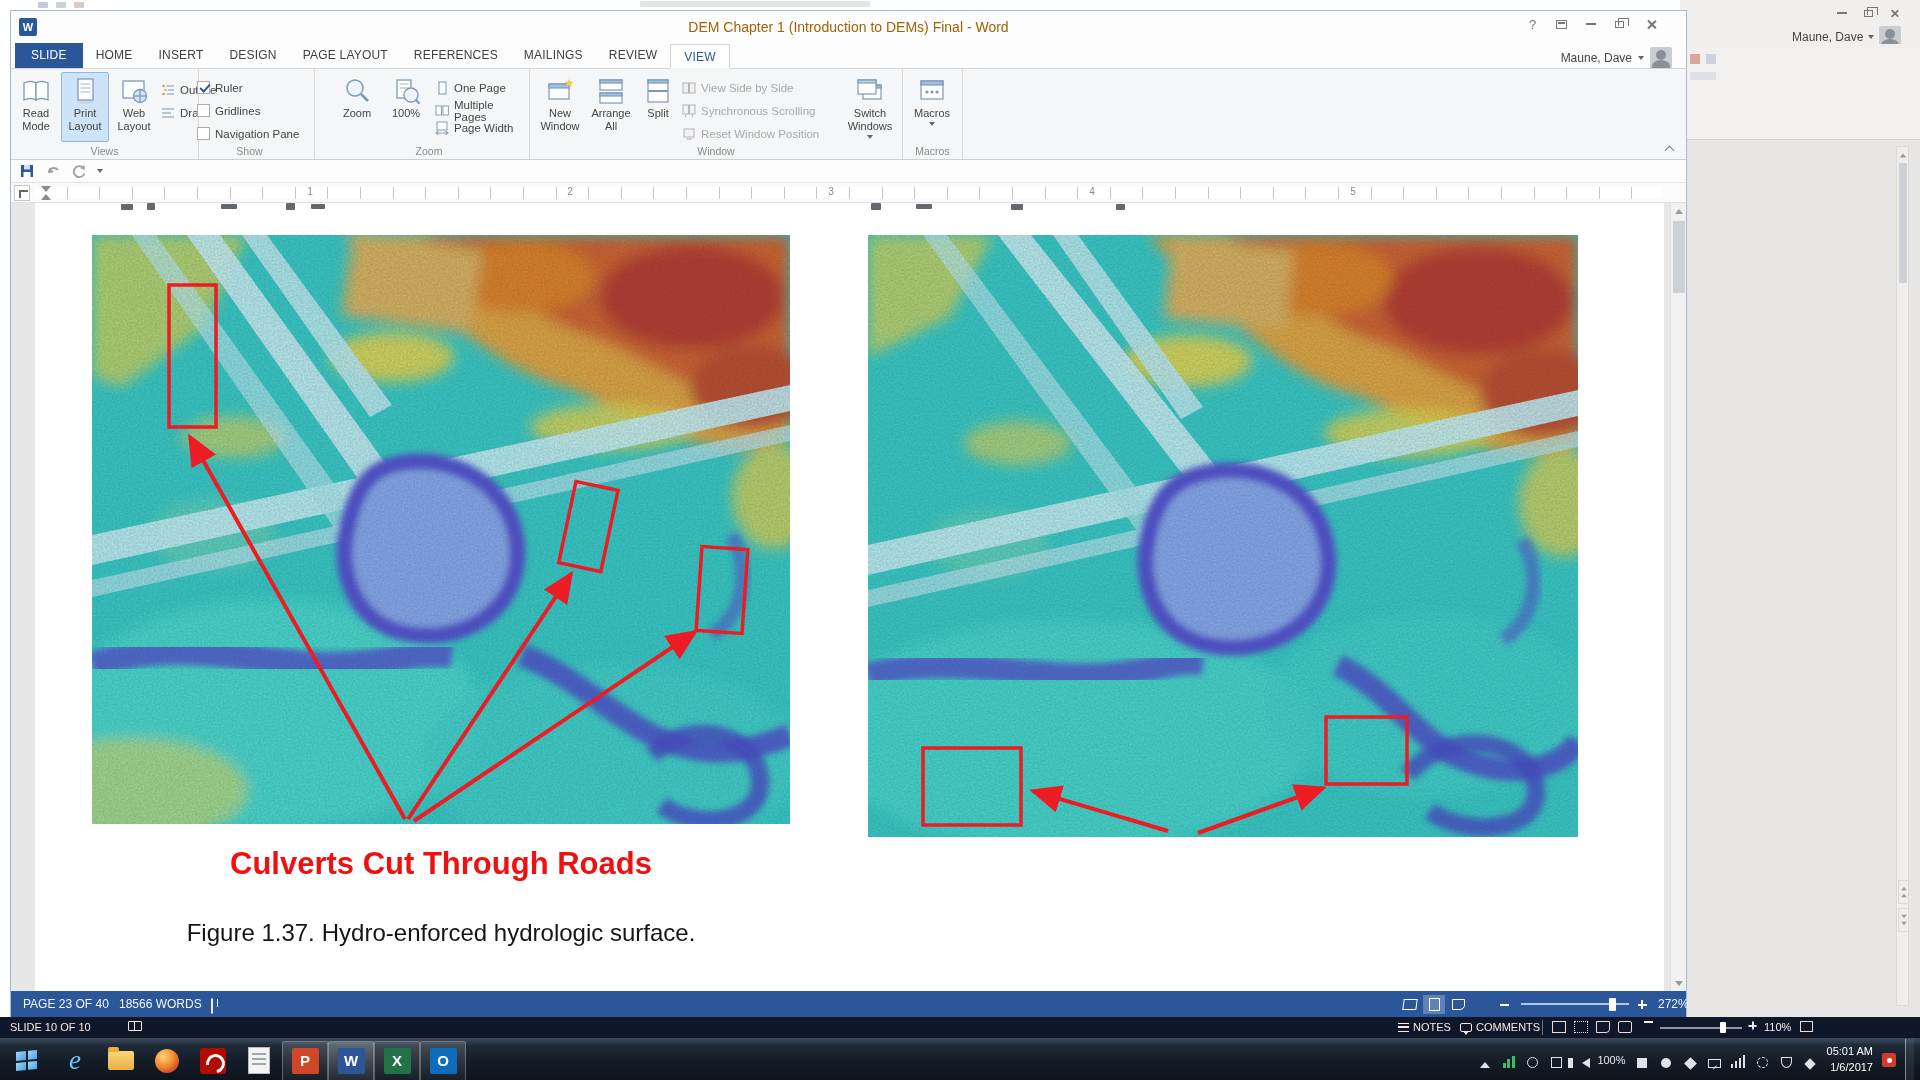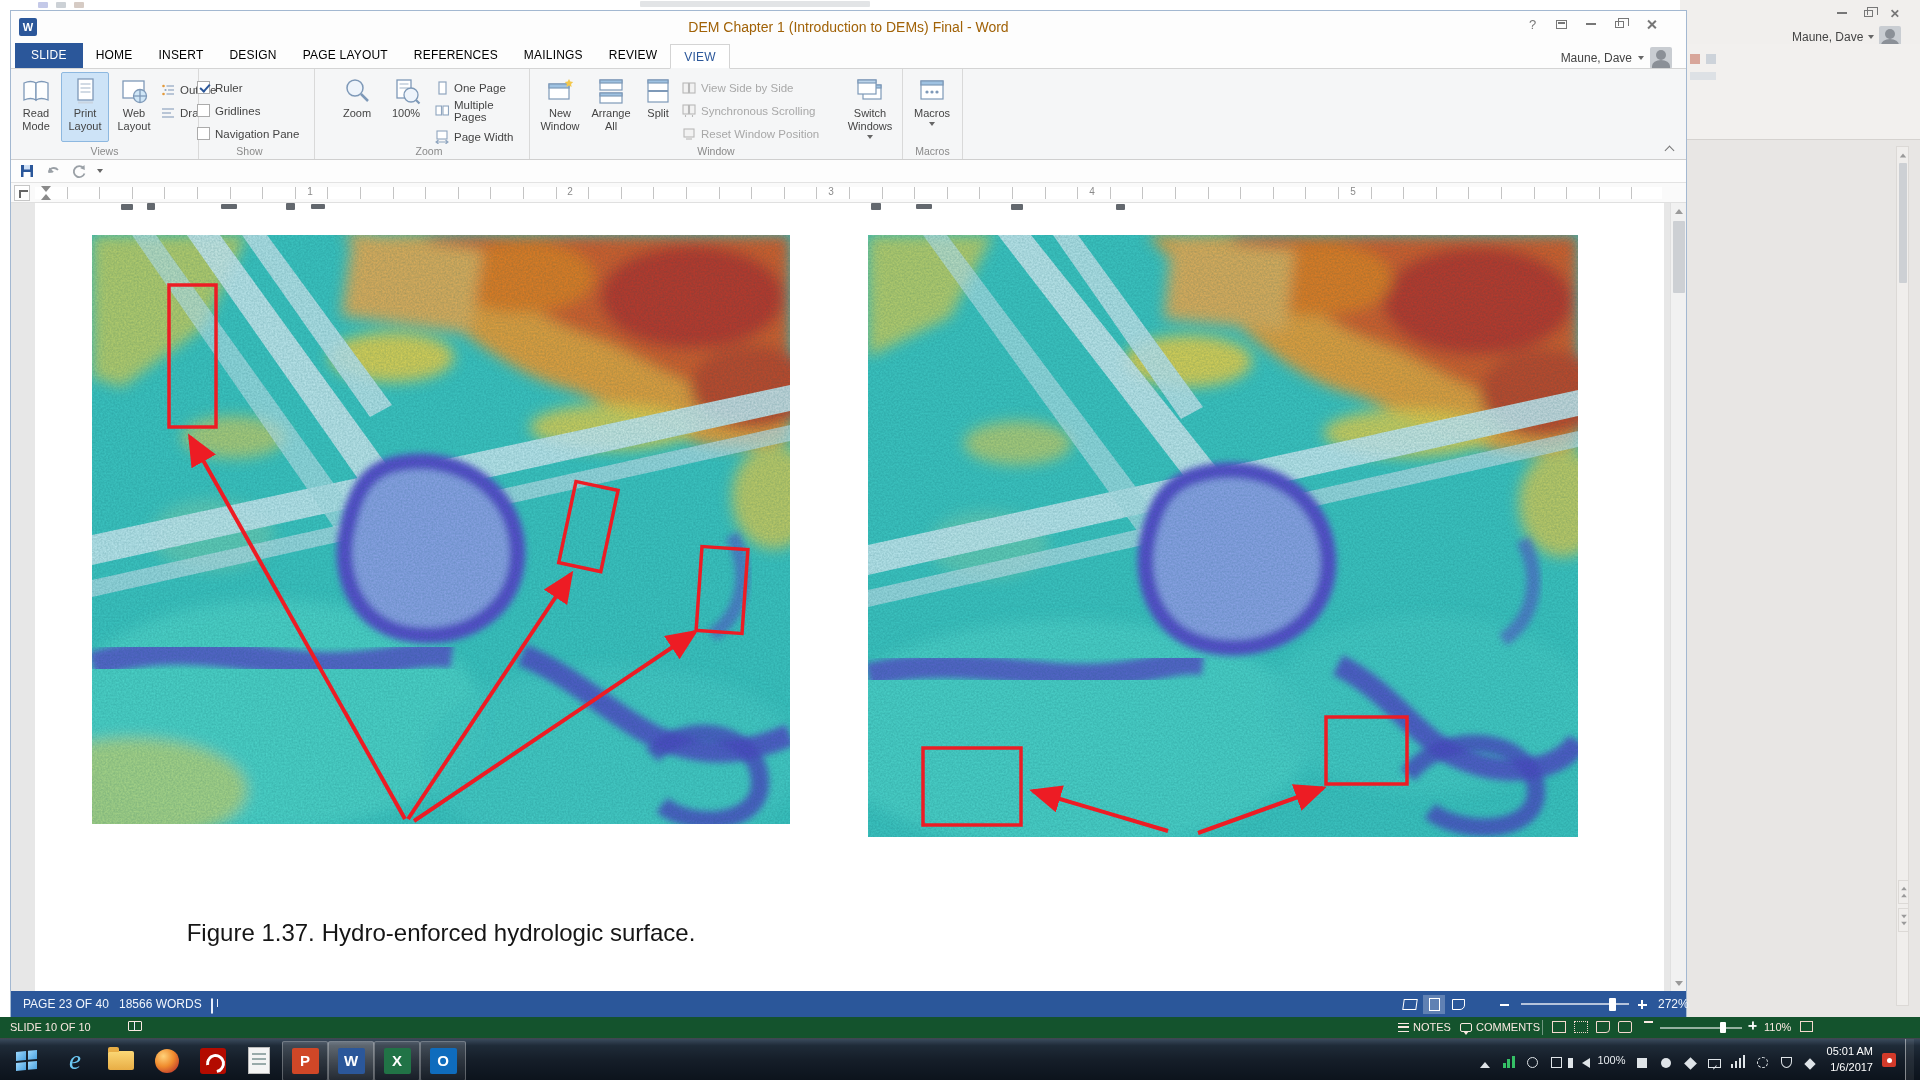--- a/index.html
+++ b/index.html
@@ -15,21 +15,21 @@
 .bar-ic{width:10px;height:2px;background:#777}
 .restore-ic{width:9px;height:7px;border:1px solid #777;position:relative;background:#fdfdfd}
 .restore-ic::before{content:"";position:absolute;left:2px;top:-4px;width:9px;height:7px;border:1px solid #777;border-bottom:none;background:transparent}
 .close-ic{position:relative;width:11px;height:11px}
 .close-ic::before,.close-ic::after{content:"";position:absolute;left:5px;top:0;width:1.6px;height:11px;background:#777}
 .close-ic::before{transform:rotate(45deg)}.close-ic::after{transform:rotate(-45deg)}
 .rdo-ic{width:11px;height:9px;border:1px solid #777;position:relative}
 .rdo-ic::after{content:"";position:absolute;left:1px;top:1px;width:7px;height:2px;background:#777}
 
 .tabrow{position:absolute;left:0;top:32px;width:100%;height:25px;background:#fdfdfd;display:flex;align-items:flex-end}
-.rtab{height:25px;line-height:25px;padding:0 13px;font-size:12px;color:#000000;letter-spacing:.2px}
+.rtab{height:25px;line-height:25px;padding:0 13px;font-size:12px;color:#404040;letter-spacing:.2px}
 .rtab.file{background:#2b579a;color:#fff;padding:0 16px;margin-left:4px}
 .rtab.active{background:#fff;color:#2b579a;border:1px solid #d4d4d4;border-bottom:1px solid #f5f6f7;position:relative;z-index:2;margin-bottom:-1px}
 .user-area{position:absolute;right:14px;top:36px;display:flex;align-items:center;gap:6px;font-size:12px;color:#444}
 .avatar{width:22px;height:22px;border-radius:2px;background:#c9cdd2;position:relative;overflow:hidden}
 .avatar::before{content:"";position:absolute;left:6px;top:3px;width:10px;height:10px;border-radius:50%;background:#8b9097}
 .avatar::after{content:"";position:absolute;left:2px;top:13px;width:18px;height:12px;border-radius:50% 50% 0 0;background:#8b9097}
 .caret{width:0;height:0;border-left:3.5px solid transparent;border-right:3.5px solid transparent;border-top:4px solid #666}
 
 .ribbon{position:absolute;left:0;top:57px;width:100%;height:92px;background:#f5f6f7;border-top:1px solid #d4d4d4;border-bottom:1px solid #cfcfcf}
 .rgroup{position:absolute;top:0;height:90px;border-right:1px solid #d9d9d9}
@@ -78,21 +78,21 @@
 .vi-page{width:11px;height:13px;border:1px solid #fff;background:transparent}
 .vi-book{width:14px;height:11px;border:1px solid #fff;transform:skewX(-8deg)}
 .vi-web{width:13px;height:11px;border:1px solid #fff;border-radius:0 0 5px 0}
 .minus-ic{width:9px;height:2px;background:#fff}
 .plus-ic{position:relative;width:9px;height:9px}
 .plus-ic::before{content:"";position:absolute;left:0;top:3.5px;width:9px;height:2px;background:#fff}
 .plus-ic::after{content:"";position:absolute;left:3.5px;top:0;width:2px;height:9px;background:#fff}
 .slider-track{position:absolute;height:2px;background:rgba(255,255,255,.65)}
 .slider-thumb{position:absolute;width:7px;height:13px;background:#fff;border-radius:1px}
 
-.ppt-status{position:absolute;left:0;top:1017px;width:1920px;height:21px;background:#14532d;color:#fbe9e2;font-size:11px;z-index:4}
+.ppt-status{position:absolute;left:0;top:1017px;width:1920px;height:21px;background:#0f172a;color:#fbe9e2;font-size:11px;z-index:4}
 .ps-item{position:absolute;top:4px;display:flex;align-items:center;gap:4px}
 .notes-ic{width:11px;height:9px;border-top:1.5px solid #fbe9e2;border-bottom:1.5px solid #fbe9e2;position:relative}
 .notes-ic::after{content:"";position:absolute;left:0;top:2.5px;width:11px;height:1.5px;background:#fbe9e2}
 .comment-ic{width:12px;height:9px;border:1px solid #fbe9e2;border-radius:2px;position:relative}
 .comment-ic::after{content:"";position:absolute;left:2px;bottom:-4px;width:0;height:0;border-left:3px solid transparent;border-right:3px solid transparent;border-top:4px solid #fbe9e2}
 .pv-ic{width:14px;height:12px;border:1px solid #f6d9ce;position:relative}
 
 #ppt-window{position:absolute;left:1680px;top:0;width:240px;height:1017px;background:#e8e6e4;z-index:1}
 .ppt-top{position:absolute;left:0;top:0;width:100%;height:44px;background:#f1efed}
 .ppt-ribbon{position:absolute;left:0;top:44px;width:100%;height:96px;background:#f2f0ee;border-bottom:1px solid #d5d2cf}
@@ -333,21 +333,21 @@
         </div>
         <div class="rowitem" style="left:106px;top:31px">
           <svg width="14" height="14" viewBox="0 0 14 14">
               <g fill="#fff" stroke="#8fa5bf" stroke-width="1.1">
                 <rect x="1" y="2" width="5.5" height="9"></rect>
                 <rect x="8" y="2" width="5.5" height="9"></rect>
               </g>
             </svg>
           <span>Multiple Pages</span>
         </div>
-        <div class="rowitem" style="left:106px;top:57px">
+        <div class="rowitem" style="left:106px;top:48px">
           <svg width="14" height="14" viewBox="0 0 14 14">
               <g stroke="#8fa5bf" stroke-width="1.1" fill="#fff">
                 <rect x="2" y="1" width="10" height="8"></rect>
                 <path d="M1 12 h12 M3.5 10 L1 12 L3.5 14 M10.5 10 L13 12 L10.5 14" fill="none"></path>
               </g>
             </svg>
           <span>Page Width</span>
         </div>
         <div class="glabel">Zoom</div>
       </div>
@@ -609,20 +609,21 @@
             <rect width="710" height="602" filter="url(#grainR)" opacity=".5"></rect>
             <g stroke="#ed1c24" fill="none">
               <rect x="55" y="513" width="98" height="77" stroke-width="3.5"></rect>
               <rect x="458" y="482" width="81" height="67" stroke-width="3.5"></rect>
               <path d="M300,596 L165,556" stroke-width="4" marker-end="url(#ahR)"></path>
               <path d="M330,598 L455,553" stroke-width="4" marker-end="url(#ahR)"></path>
             </g>
           </svg>
         </div>
 
+        <div class="annot-text" style="left:57px;top:643px;width:698px;font-size:31px">Culverts Cut Through Roads</div>
 
         <div class="caption" style="left:57px;top:716px;width:698px">
           <span class="cap-label">Figure 1.37.</span><span class="cap-text">Hydro-enforced hydrologic surface.</span>
         </div>
       </div>
 
       <div class="abs" style="left:1653px;top:0;width:6px;height:788px;background:#e7e7e7"></div>
     </div>
 
     <div class="vscroll">

